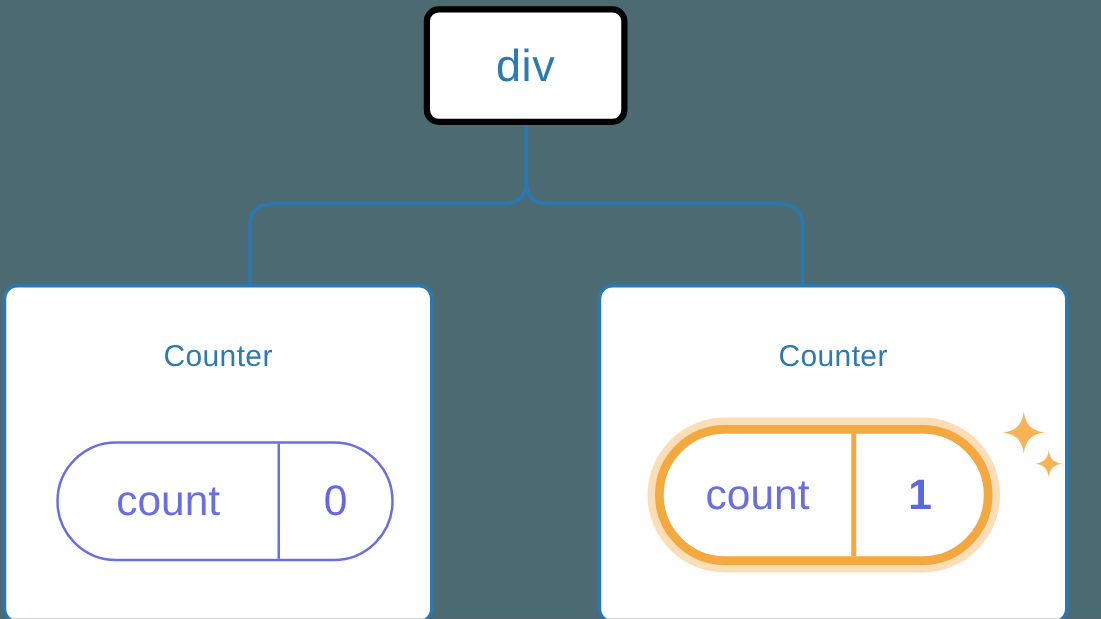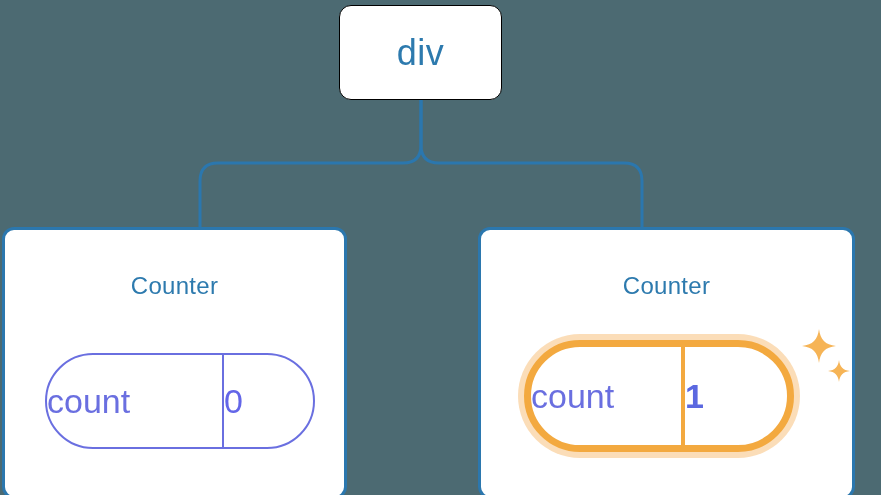--- a/index.html
+++ b/index.html
@@ -29,21 +29,21 @@
   }
 
   
   .node-root {
     position: absolute;
     left: 339px;
     top: 5px;
     width: 163px;
     height: 95px;
     background: #ffffff;
-    border: 1px solid #000000;
+    border: 5px solid #000000;
     border-radius: 12px;
     box-sizing: border-box;
     display: flex;
     align-items: center;
     justify-content: center;
   }
   .node-root-label {
     color: #2d7aae;
     font-size: 36px;
     letter-spacing: 0.5px;
@@ -103,20 +103,21 @@
     top: 110px;
     width: 270px;
     height: 112px;
     border: 7px solid #f3a93f;
     border-radius: 60px;
     box-shadow: 0 0 0 6px rgba(247, 190, 118, 0.52);
   }
   .pill-key, .pill-val {
     display: flex;
     align-items: center;
+    justify-content: center;
     box-sizing: border-box;
   }
   .pill-plain .pill-key {
     flex: 0 0 177px;
     border-right: 2px solid #6a6fe0;
   }
   .pill-plain .pill-val {
     flex: 1 1 auto;
   }
   .pill-highlight .pill-key {

